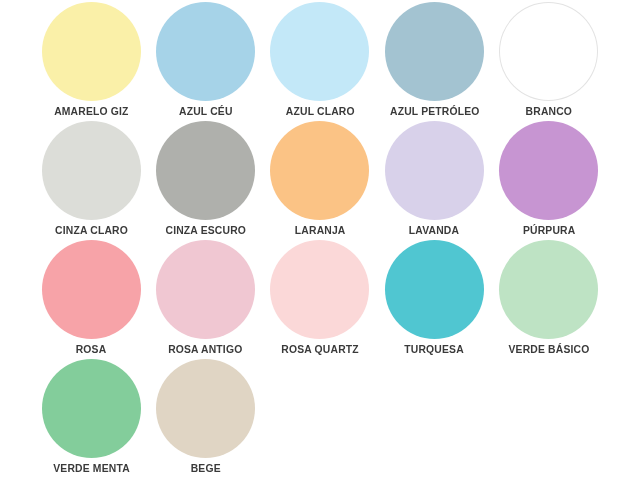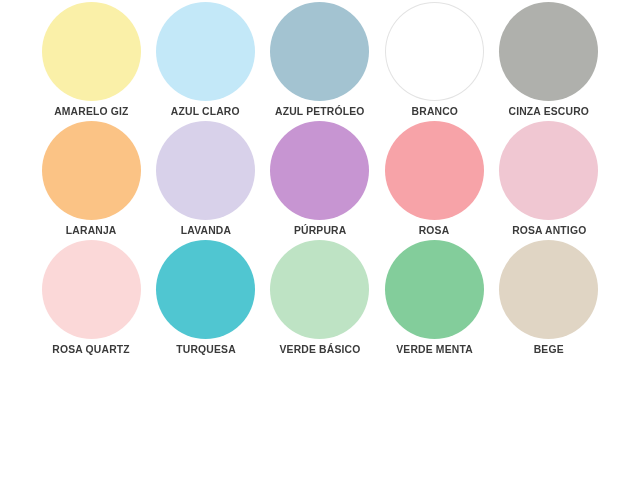--- a/index.html
+++ b/index.html
@@ -74,30 +74,38 @@
 </head>
 <body>
 
 <div id="palette-board" style="background: rgb(255, 255, 255);">
   <div id="swatch-grid">
       <div class="swatch-cell">
         <div class="swatch-disc" style="background: rgb(250, 240, 168);"></div>
         <div class="swatch-label">AMARELO GIZ</div>
       </div>
       <div class="swatch-cell">
+        <div class="swatch-disc" style="background: rgb(166, 211, 232);"></div>
+        <div class="swatch-label">AZUL CÉU</div>
+      </div>
+      <div class="swatch-cell">
         <div class="swatch-disc" style="background: rgb(195, 232, 248);"></div>
         <div class="swatch-label">AZUL CLARO</div>
       </div>
       <div class="swatch-cell">
         <div class="swatch-disc" style="background: rgb(163, 195, 209);"></div>
         <div class="swatch-label">AZUL PETRÓLEO</div>
       </div>
       <div class="swatch-cell">
         <div class="swatch-disc outlined" style="background: rgb(255, 255, 255);"></div>
         <div class="swatch-label">BRANCO</div>
+      </div>
+      <div class="swatch-cell">
+        <div class="swatch-disc" style="background: rgb(220, 221, 216);"></div>
+        <div class="swatch-label">CINZA CLARO</div>
       </div>
       <div class="swatch-cell">
         <div class="swatch-disc" style="background: rgb(175, 176, 172);"></div>
         <div class="swatch-label">CINZA ESCURO</div>
       </div>
       <div class="swatch-cell">
         <div class="swatch-disc" style="background: rgb(251, 195, 133);"></div>
         <div class="swatch-label">LARANJA</div>
       </div>
       <div class="swatch-cell">

